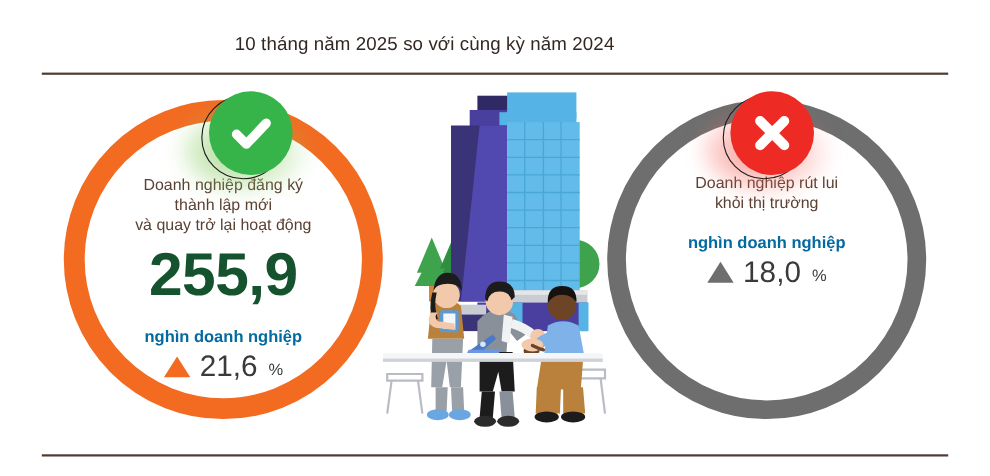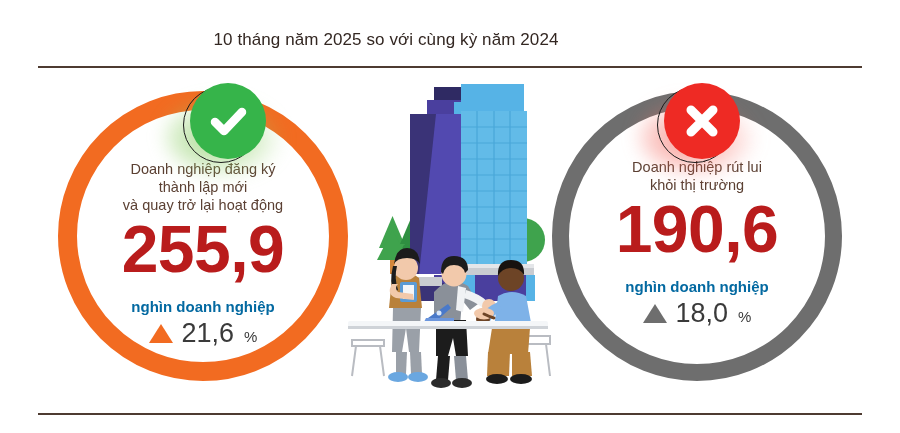--- a/index.html
+++ b/index.html
@@ -78,23 +78,23 @@
   }
 
   .caption {
     font-size: 14.5px;
     line-height: 18px;
     color: #5b4033;
     text-align: center;
     white-space: pre-line;
   }
   .bignum {
-    font-size: 66px;
+    font-size: 55px;
     font-weight: bold;
-    color: #b91c1c;
+    color: #14532d;
     line-height: 62px;
     letter-spacing: -0.5px;
     margin-top: 4px;
   }
   .unit {
     font-size: 15px;
     color: #0369a1;
     margin-top: 18px;
     font-weight: bold;
   }
@@ -208,21 +208,20 @@
       <svg width="46" height="46" viewBox="0 0 46 46" aria-hidden="true">
         <path d="M10 24 L19 33 L37 14" fill="none" stroke="#ffffff" stroke-width="8.5" stroke-linecap="round" stroke-linejoin="round"></path>
       </svg>
     </div>
   </div>
 
   <div class="ring ring-right">
     <div class="ring-inner">
       <div class="caption">Doanh nghiệp rút lui
 khỏi thị trường</div>
-      <div class="bignum">190,6</div>
       <div class="unit">nghìn doanh nghiệp</div>
       <div class="delta">
         <span class="tri tri-up-grey"></span>
         <span class="delta-num">18,0</span>
         <span class="delta-pct">%</span>
       </div>
     </div>
   </div>
 
   <div class="badge-wrap badge-right">

